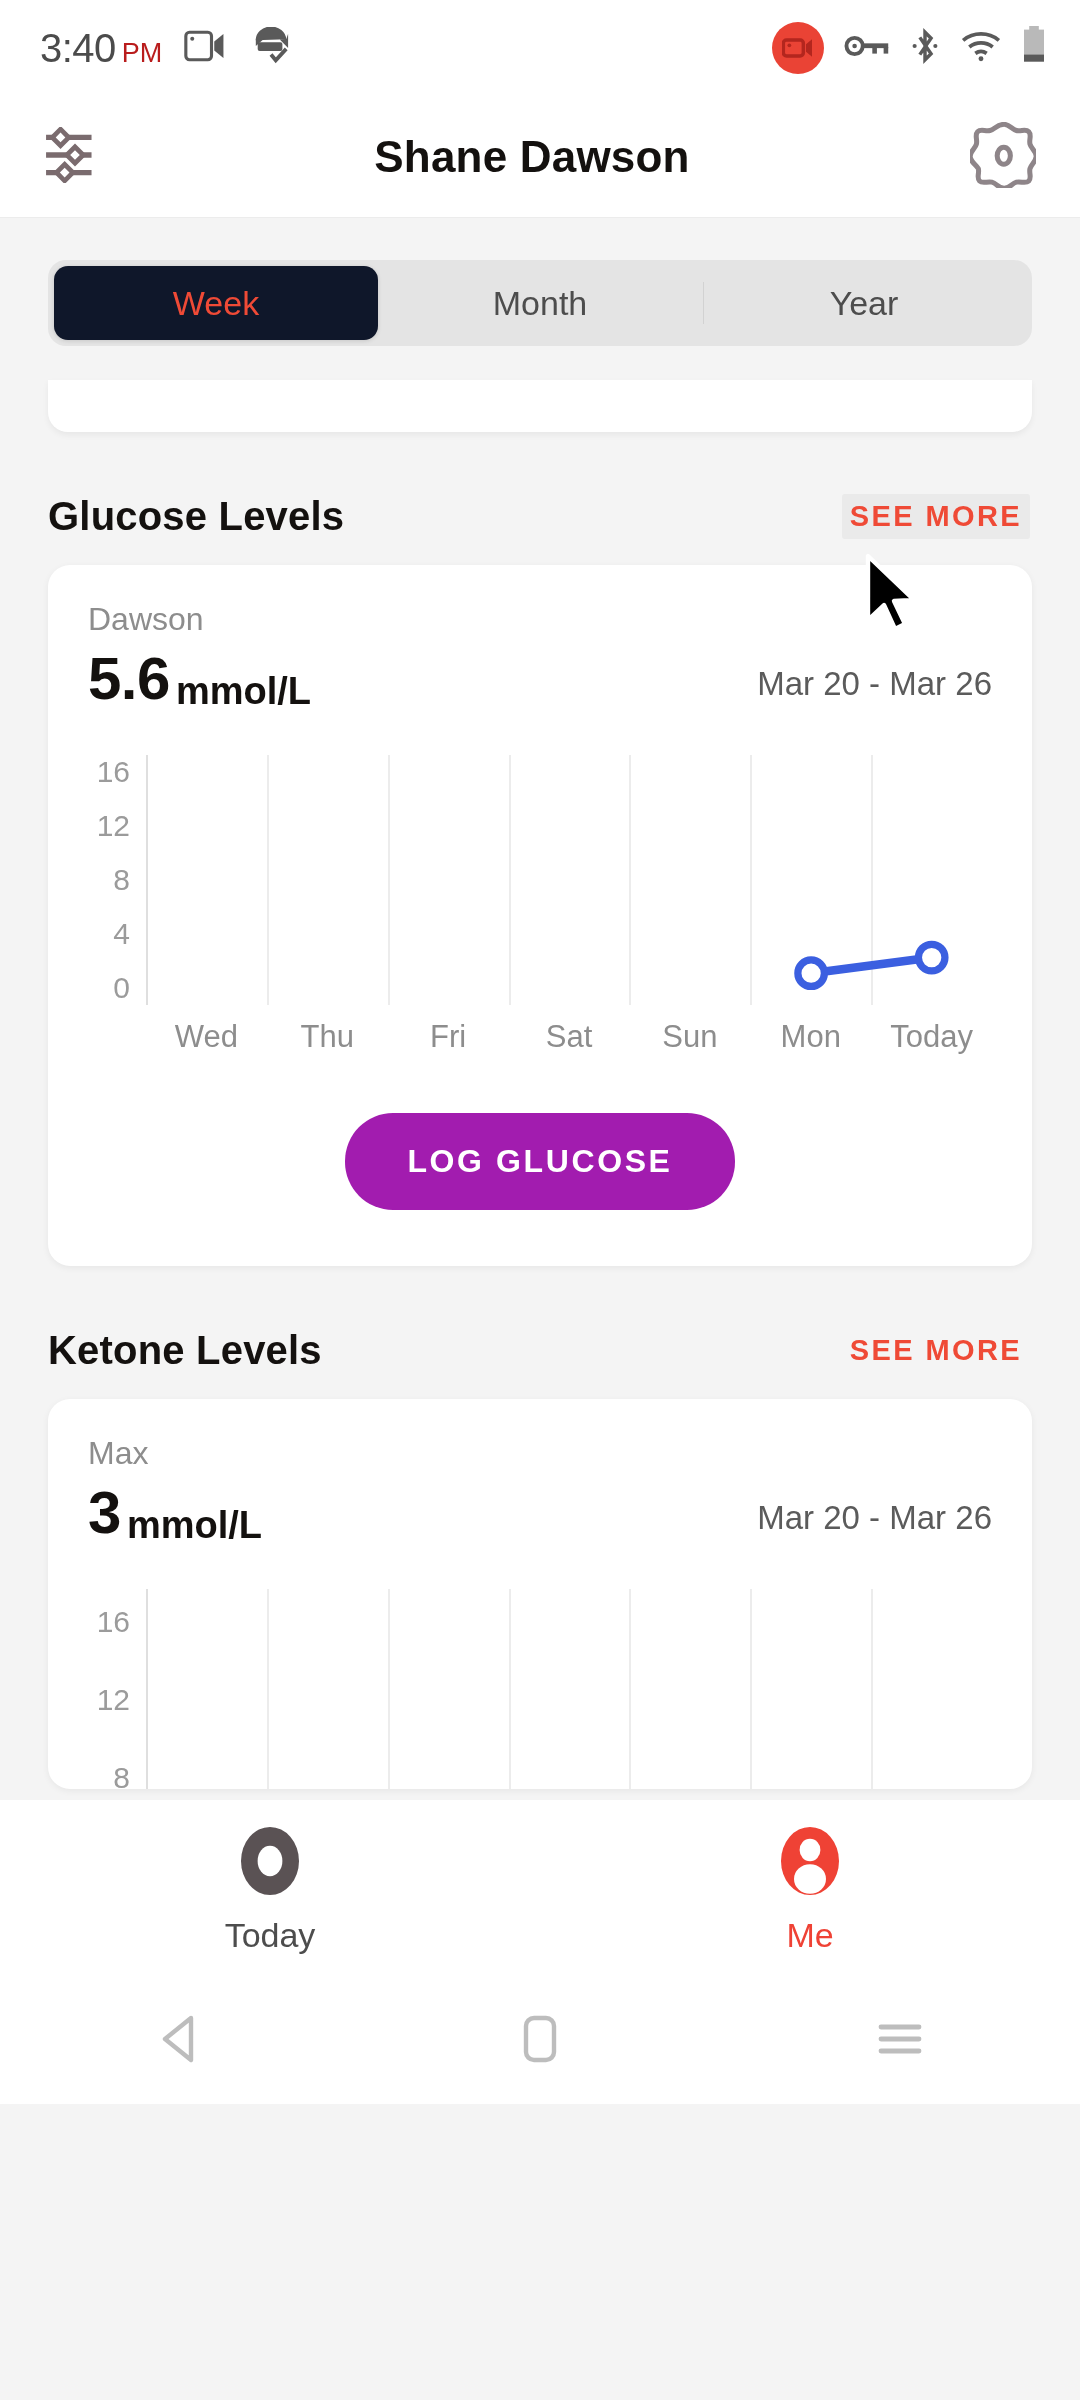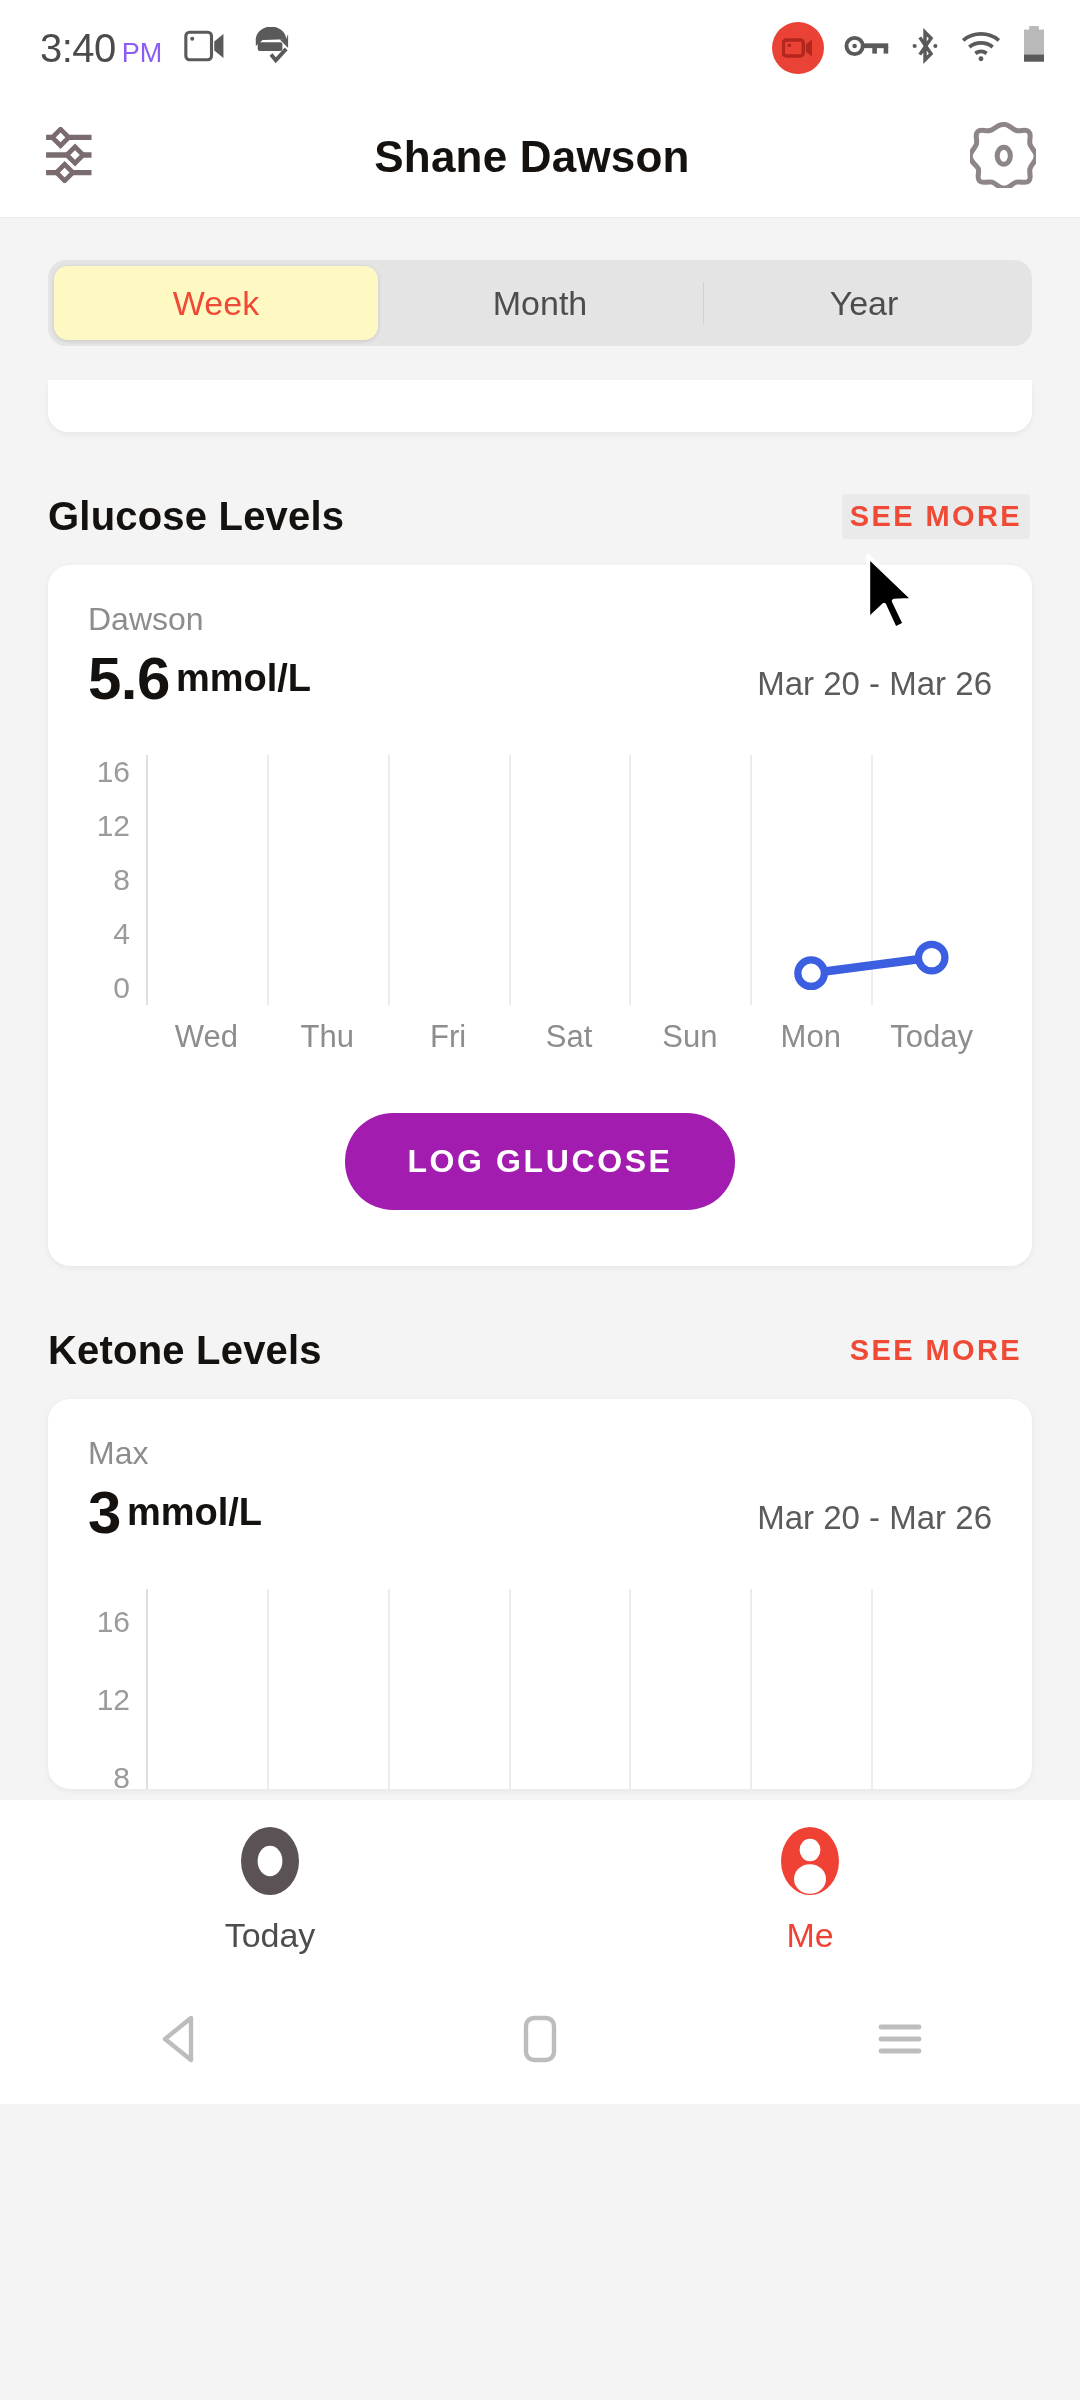--- a/index.html
+++ b/index.html
@@ -22,21 +22,21 @@
     background: #ffffff;
     display: flex; align-items: center;
     padding: 0 34px 0 40px;
     flex: 0 0 auto;
   }
   .sb-left { display: flex; align-items: center; gap: 22px; }
   .sb-time {
     font-size: 40px; color: #4b4b4b; font-weight: 400;
     letter-spacing: -0.5px;
   }
-  .sb-ampm { font-size: 27px; color: #8b5cf6; margin-left: 6px; }
+  .sb-ampm { font-size: 27px; color: #b91c1c; margin-left: 6px; }
   .sb-spacer { flex: 1; }
   .sb-right { display: flex; align-items: center; gap: 20px; }
   .rec-badge {
     width: 52px; height: 52px; border-radius: 50%;
     background: #ea4335;
     display: flex; align-items: center; justify-content: center;
   }
 
   
   .header {
@@ -77,21 +77,21 @@
     position: relative;
   }
   .seg-item {
     flex: 1; height: 100%;
     display: flex; align-items: center; justify-content: center;
     font-size: 34px; color: #4d4d4d;
     border-radius: 14px;
     position: relative;
   }
   .seg-item.active {
-    background: #fef9c3;
+    background: #0f172a;
     color: #ef4a36;
     box-shadow: 0 1px 4px rgba(0,0,0,.13);
     font-weight: 400;
   }
   .seg-div {
     position: absolute; top: 22px; bottom: 22px; width: 1px;
     background: #d2d2d2;
   }
 
   
@@ -121,21 +121,21 @@
 
   
   .card {
     background: #ffffff;
     border-radius: 22px;
     box-shadow: 0 2px 7px rgba(0,0,0,.06);
     padding: 36px 40px 0 40px;
   }
   .card-top { display: flex; align-items: flex-end; justify-content: space-between; }
   .stat-label { font-size: 32px; color: #8d8d8d; margin-bottom: 6px; }
-  .stat-row { display: flex; align-items: center; }
+  .stat-row { display: flex; align-items: flex-end; }
   .stat-value { font-size: 60px; font-weight: 700; color: #14110f; letter-spacing: -.5px; }
   .stat-unit { font-size: 38px; font-weight: 700; color: #14110f; margin-left: 6px; }
   .date-range { font-size: 33px; color: #5b5b5b; padding-bottom: 10px; }
 
   
   .chart { margin-top: 42px; display: flex; }
   .y-axis {
     width: 58px;
     display: flex; flex-direction: column; justify-content: space-between;
     align-items: flex-end;

